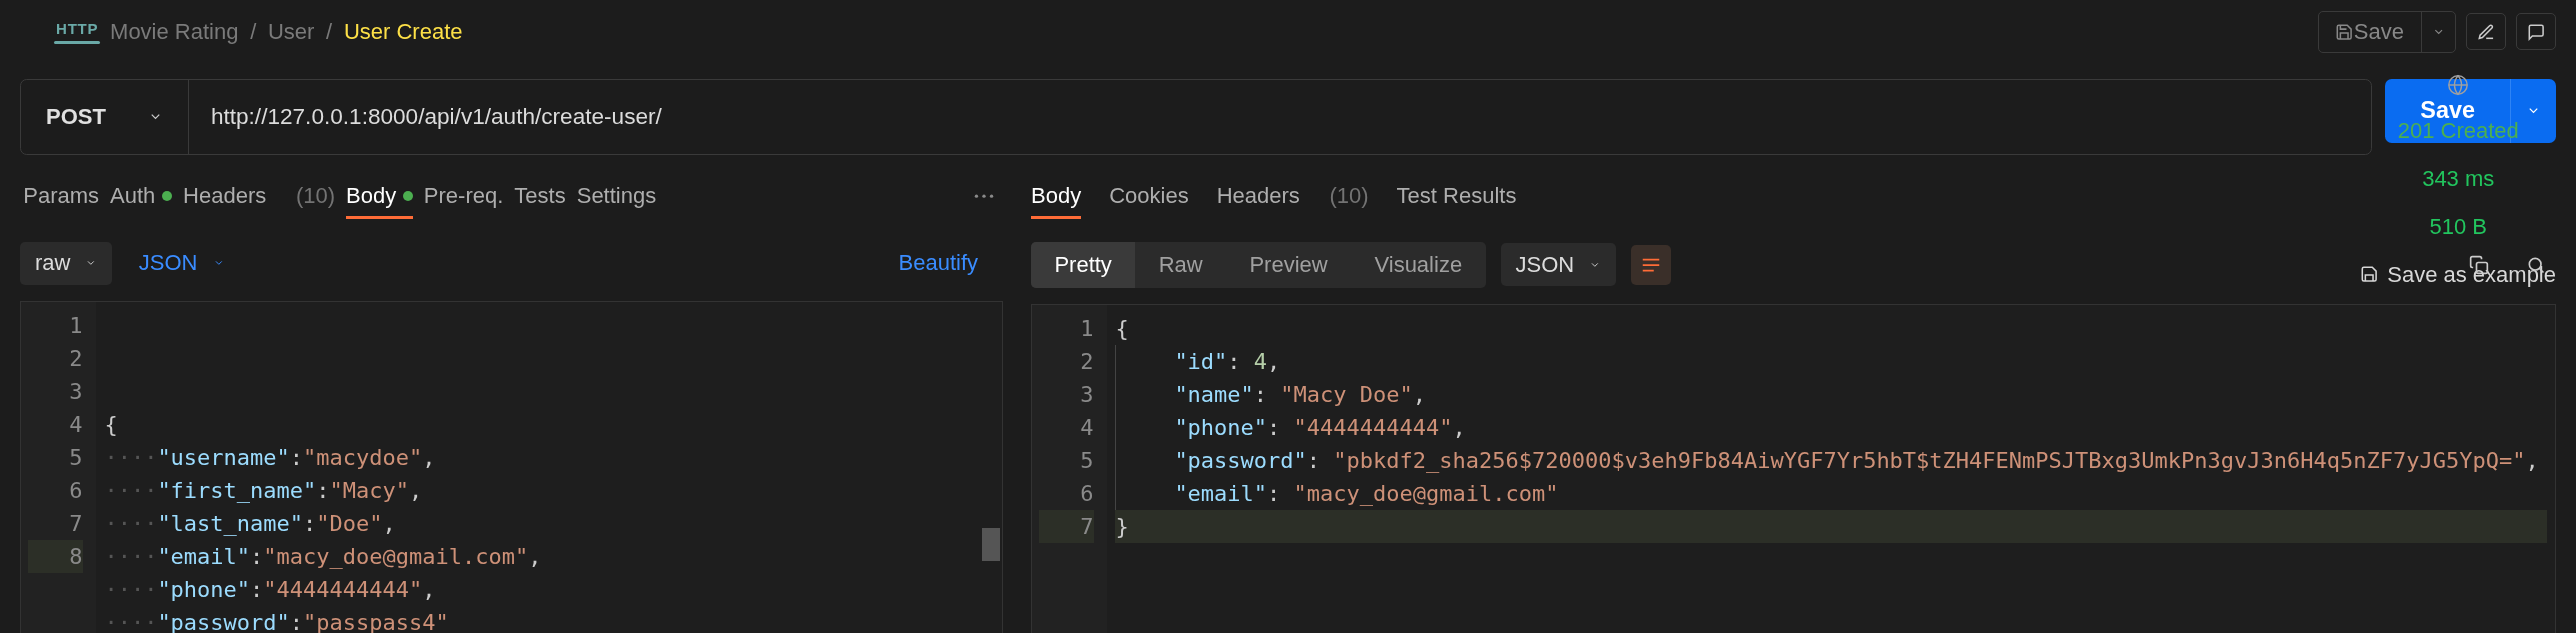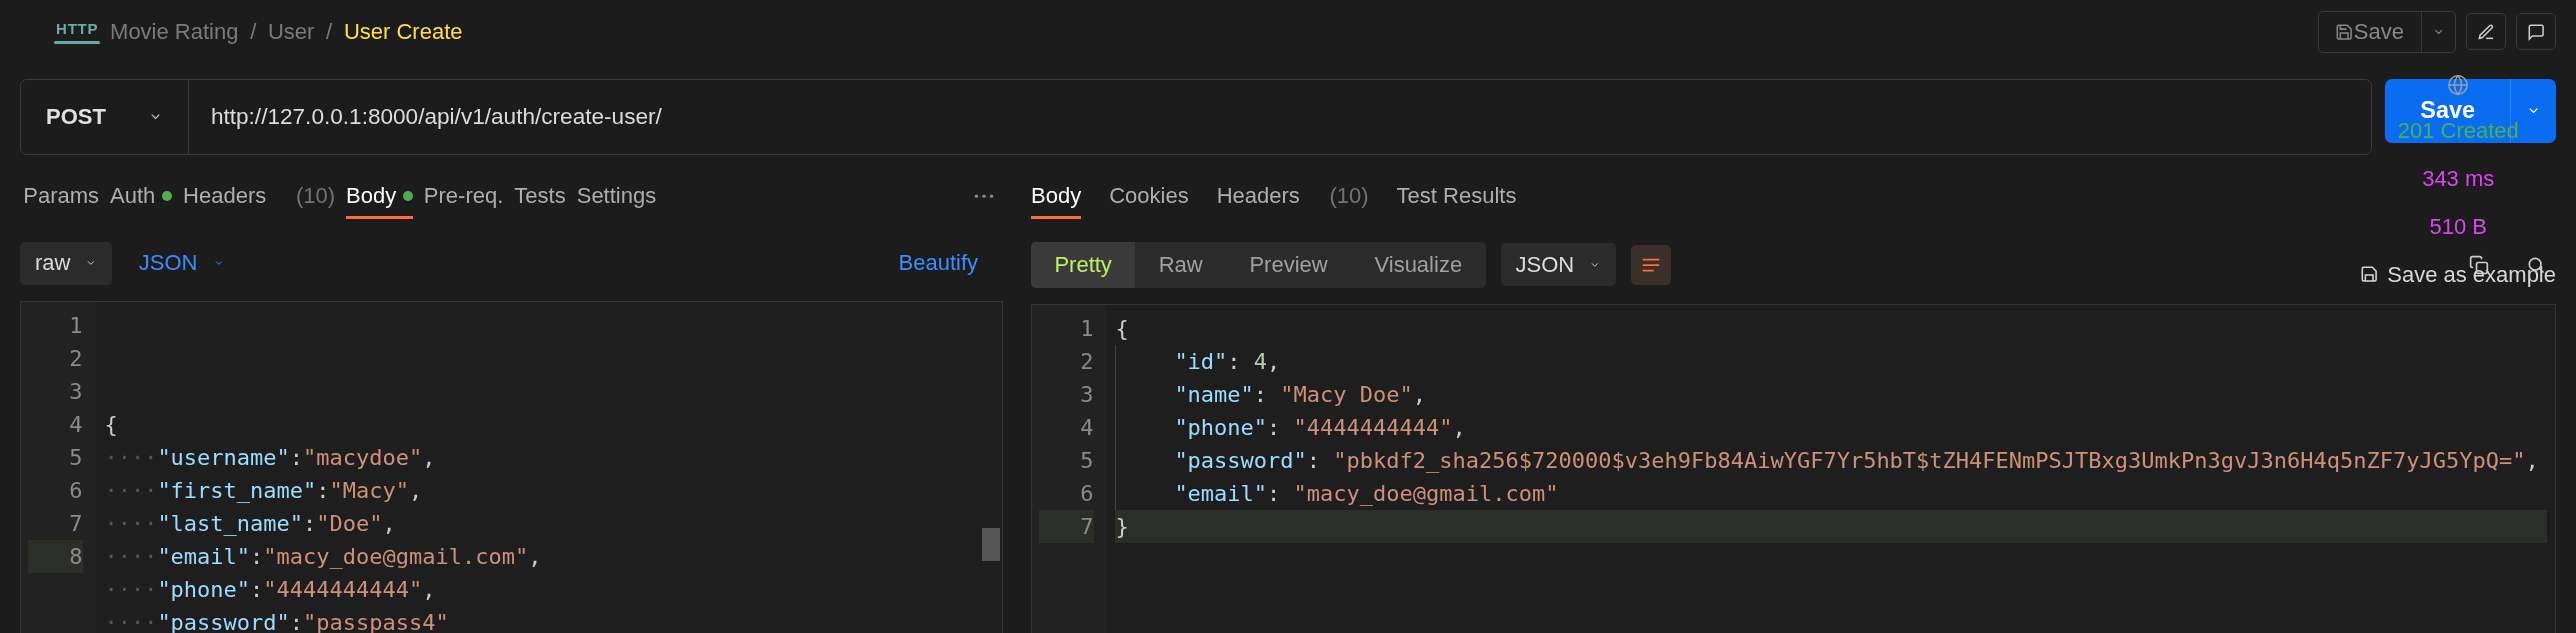--- a/index.html
+++ b/index.html
@@ -60,28 +60,28 @@
   .active-line { background: #2c2f27; }
   .scroll-thumb { position: absolute; right: 1.7px; width: 18.4px; background: #555; }
 
   
   .resp-tabs { display: flex; align-items: center; gap: 28px; height: 42px; }
   .resp-tab { color: #aeaeae; cursor: pointer; position: relative; display:flex; align-items:center; gap:6.7px;}
   .resp-tab.active { color: #fff; }
   .resp-tab.active::after { content: ""; position: absolute; left: 0; right: 0; bottom: -10px; height: 2.5px; background: #ff6c37; }
   .resp-meta { margin-left: auto; display: flex; align-items: center; gap: 22px; flex-direction: column; }
   .resp-meta .status-text { color: #4caf50; }
-  .resp-meta .muted { color: #d946ef; text-align: center; }
+  .resp-meta .muted { color: #22c55e; text-align: center; }
   .save-example { display: flex; align-items: center; gap: 8.4px; color: #d8d8d8; cursor: pointer; justify-content: space-between; }
 
   
   .resp-toolbar { display: flex; align-items: center; margin-top: 25px; gap: 15px; }
   .view-seg { display: flex; background: #2b2b2b; border-radius: 5px; overflow: hidden; }
   .seg { padding: 10px 23.4px; color: #a0a0a0; cursor: pointer; }
-  .seg.active { background: #3a3a3a; color: #bef264; }
+  .seg.active { background: #3a3a3a; color: #ffffff; }
   .toolbar-icon { width: 40px; height: 40px; border-radius: 5px; display:flex; align-items:center; justify-content:center; cursor: pointer; color: #ccc; }
   .toolbar-icon.orange { background: #3a2f29; }
   .toolbar-icon.orange svg path { stroke: #ff6c37; }
   .resp-icons-right { margin-left: auto; display: flex; gap: 16.7px; }
 
   
   .resp-editor { border: 0.8px solid #333; margin-top: 16.7px; flex: 1; font-family: ui-monospace, Menlo, Consolas, monospace; font-size: 22px; line-height: 33px; display: flex; min-height: 0; background: #1e1e1e; position: relative; }
   .resp-editor .gutter { width: 75px; text-align: right; padding: 6.7px 13.4px 6.7px 6.7px; color: #8a8a8a; background: #222; }
   .resp-editor .codearea { flex: 1; padding: 6.7px 8.4px; }
   .resp-editor .active-line { background: #2c2f27; }

